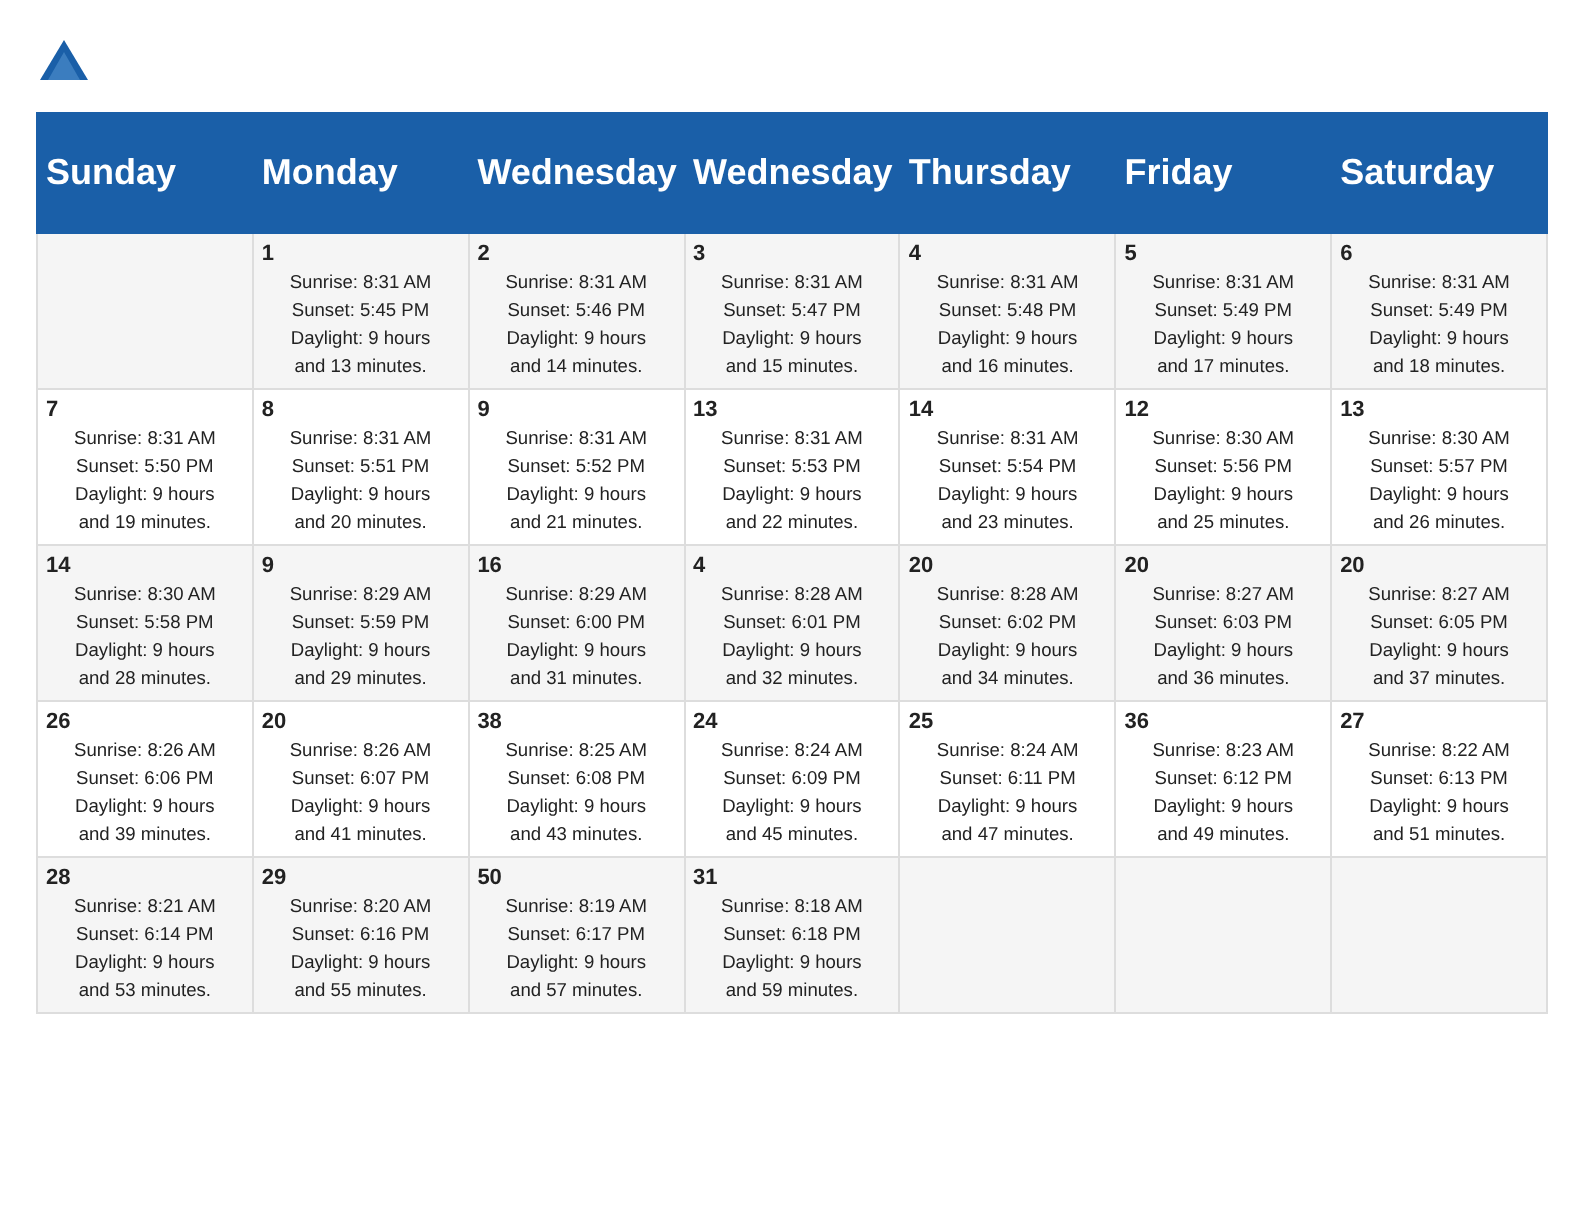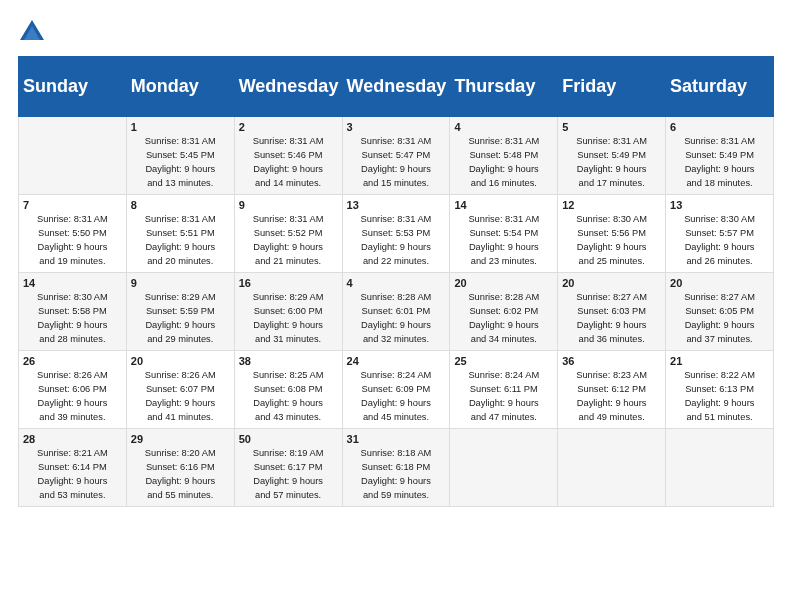--- a/index.html
+++ b/index.html
@@ -238,21 +238,21 @@
           </td>
           <td>
             <span class="day-number">25</span>
             <div class="day-info">Sunrise: 8:24 AM<br>Sunset: 6:11 PM<br>Daylight: 9 hours<br>and 47 minutes.</div>
           </td>
           <td>
             <span class="day-number">36</span>
             <div class="day-info">Sunrise: 8:23 AM<br>Sunset: 6:12 PM<br>Daylight: 9 hours<br>and 49 minutes.</div>
           </td>
           <td>
-            <span class="day-number">21</span>
+            <span class="day-number">27</span>
             <div class="day-info">Sunrise: 8:22 AM<br>Sunset: 6:13 PM<br>Daylight: 9 hours<br>and 51 minutes.</div>
           </td>
         </tr>
         <tr>
           <td>
             <span class="day-number">28</span>
             <div class="day-info">Sunrise: 8:21 AM<br>Sunset: 6:14 PM<br>Daylight: 9 hours<br>and 53 minutes.</div>
           </td>
           <td>
             <span class="day-number">29</span>

